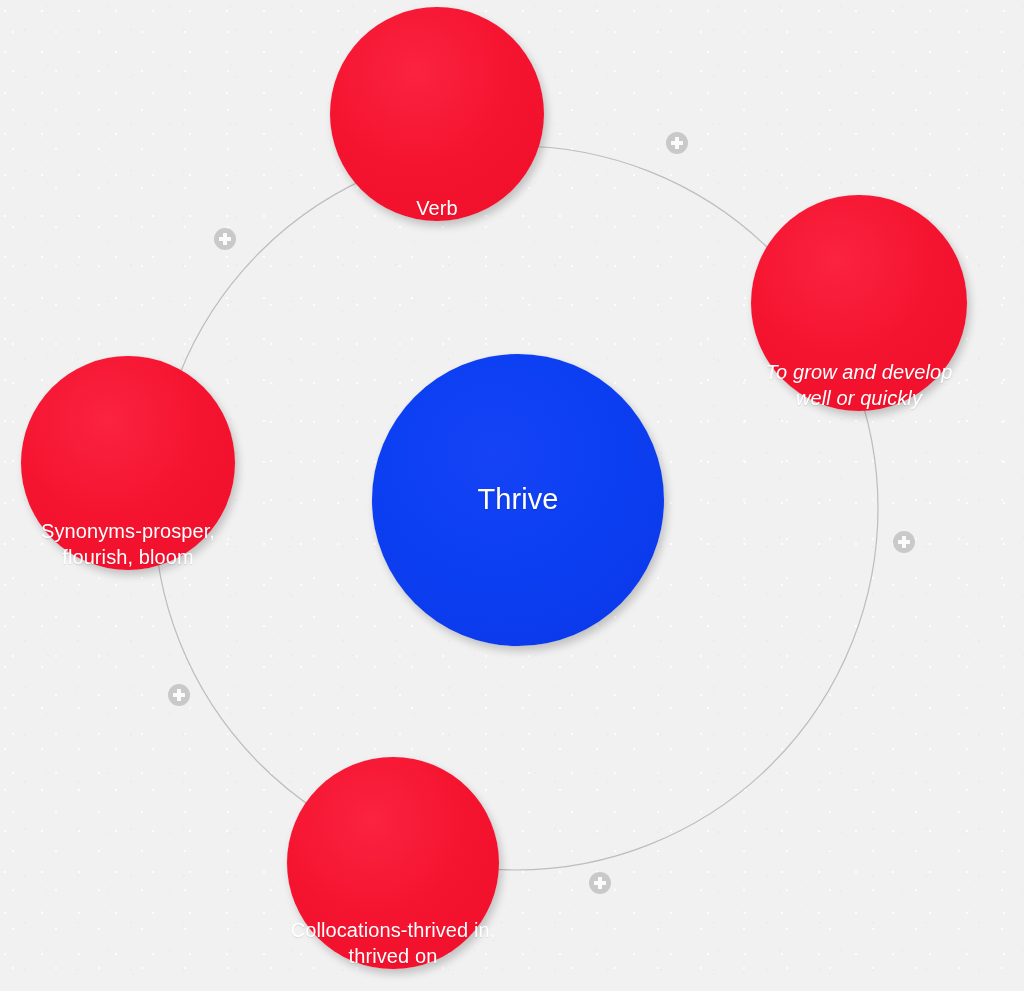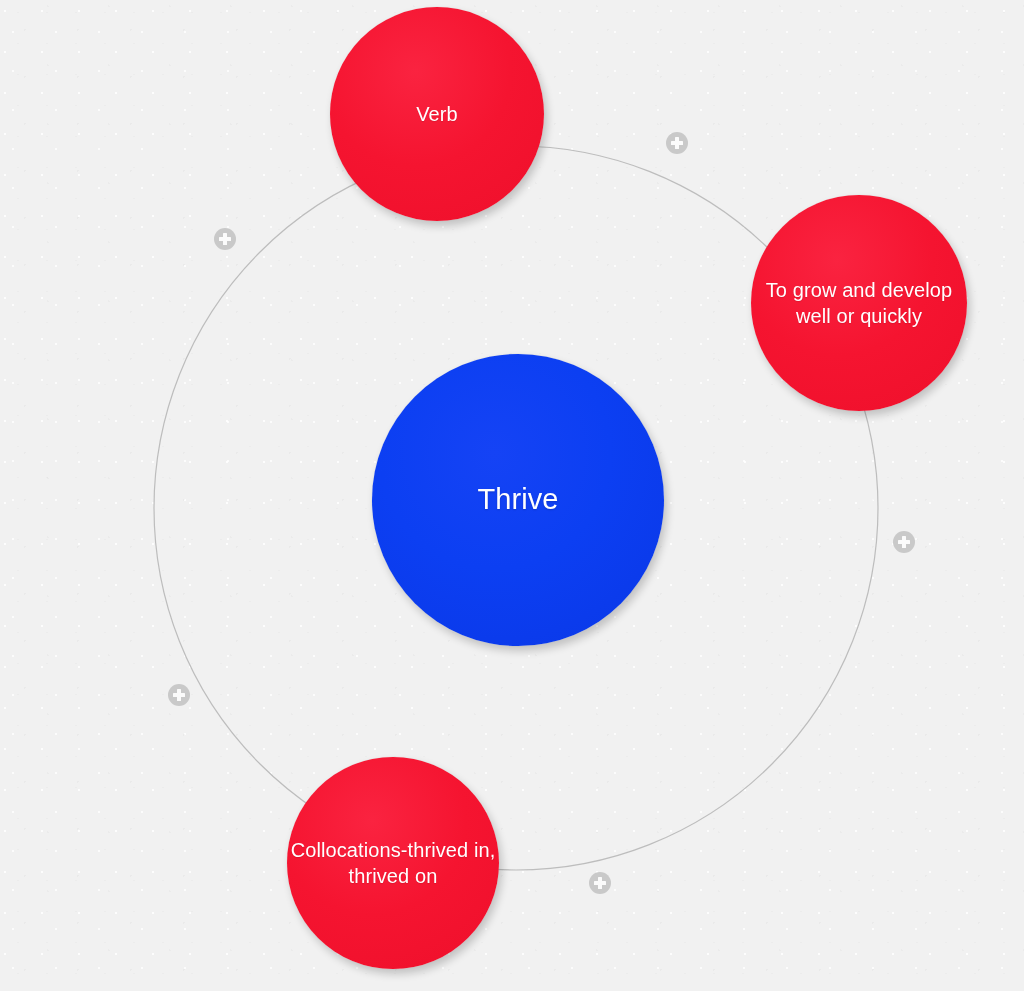--- a/index.html
+++ b/index.html
@@ -65,20 +65,21 @@
   .node-center .bubble-label {
     font-size: 29px;
     font-weight: 400;
     text-shadow: 0 1px 2px rgba(0,0,0,0.16);
   }
 
   .node-red {
     background: radial-gradient(circle at 40% 30%, #fa2340 0%, #f51430 48%, #ee0f2b 100%);
     box-shadow: 3px 5px 9px rgba(0,0,0,0.20), 0 0 0 0.5px rgba(0,0,0,0.04);
     z-index: 4;
+    align-items: flex-end;
   }
   .node-red .bubble-label {
     font-size: 20px;
     font-weight: 400;
   }
 
   .plus-node {
     position: absolute;
     width: 22px;
     height: 22px;
@@ -123,29 +124,32 @@
   </svg>
 
   <div class="bubble node-center" style="left:372px; top:354px; width:292px; height:292px;">
     <span class="bubble-label">Thrive</span>
   </div>
 
   <div class="bubble node-red" style="left:330px; top:7px; width:214px; height:214px;">
     <span class="bubble-label">Verb</span>
   </div>
 
-  <div class="bubble node-red" style="left:751px; top:195px; width:216px; height:216px;">
+  <div class="bubble node-red" style="left:751px; top:195px; width:216px; height:216px;font-style:italic;">
     <span class="bubble-label">To grow and develop well or quickly</span>
   </div>
 
 
   <div class="bubble node-red" style="left:253px; top:757px; width:212px; height:212px;margin-left:34px;">
     <span class="bubble-label">Collocations-thrived in, thrived on</span>
   </div>
 
+  <div class="bubble node-red" style="left:21px; top:356px; width:214px; height:214px;">
+    <span class="bubble-label">Synonyms-prosper, flourish, bloom</span>
+  </div>
 
   <div class="plus-node" style="left:666px; top:132px;"></div>
   <div class="plus-node" style="left:214px; top:228px;"></div>
   <div class="plus-node" style="left:893px; top:531px;"></div>
   <div class="plus-node" style="left:168px; top:684px;"></div>
   <div class="plus-node" style="left:589px; top:872px;"></div>
 
 </div>
 
 </body></html>

